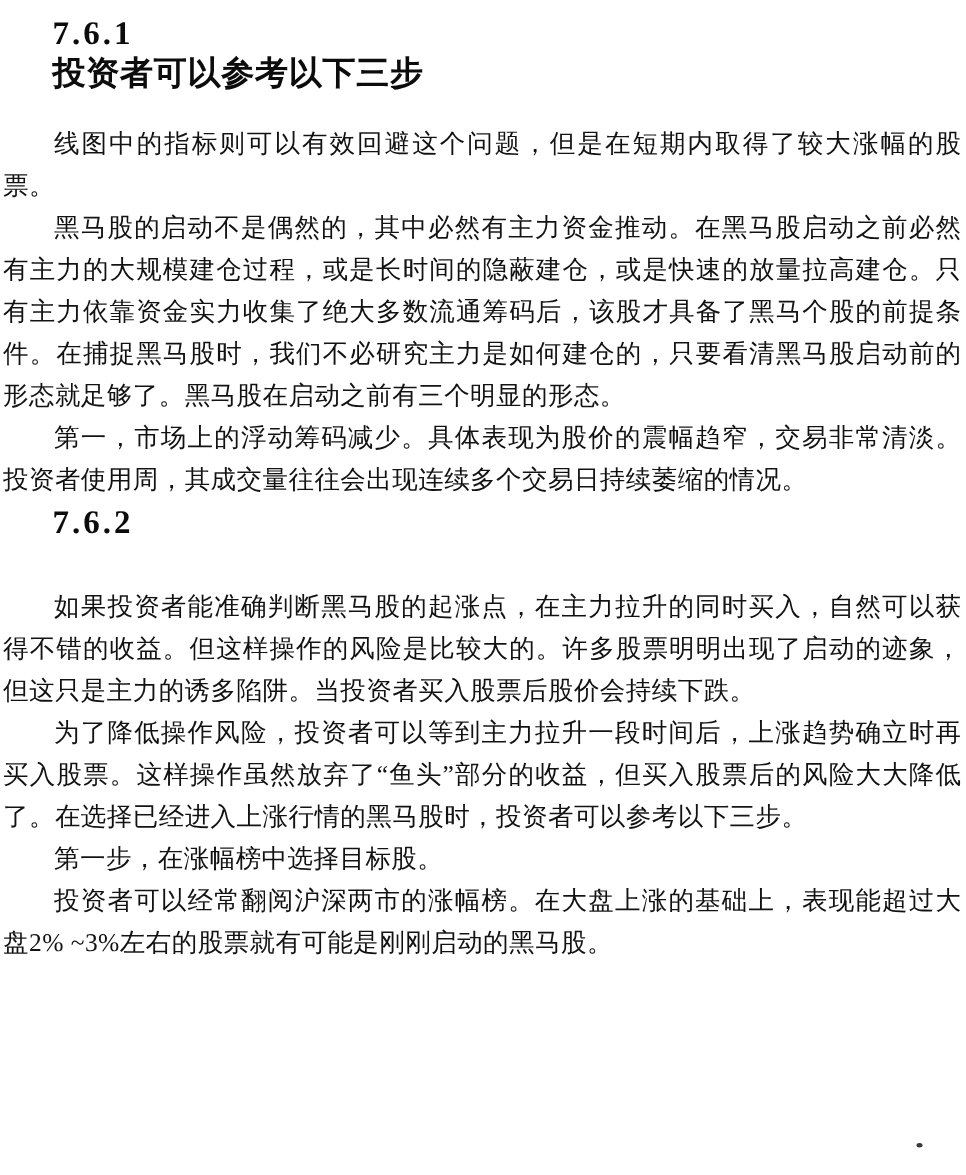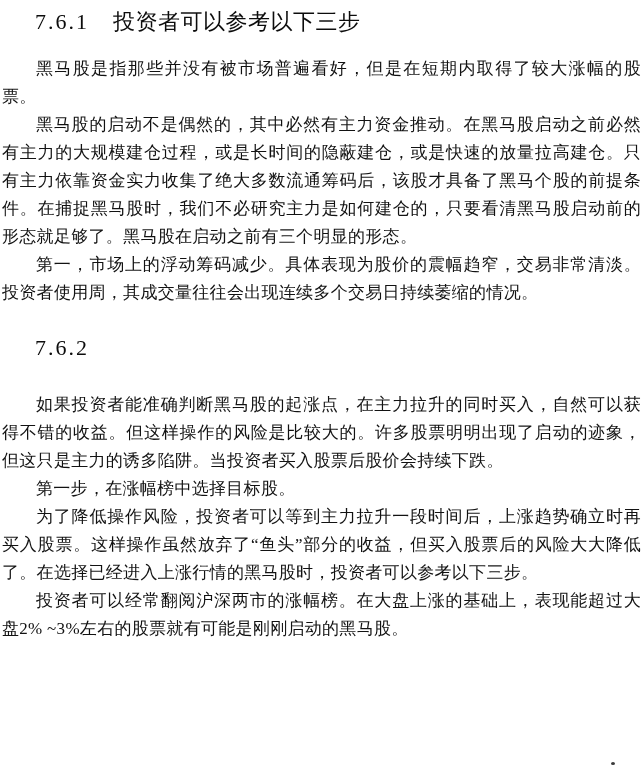--- a/index.html
+++ b/index.html
@@ -14,37 +14,37 @@
     box-sizing: border-box;
     background: #ffffff;
     color: #121212;
     font-family: "Liberation Serif", "DejaVu Serif", serif;
     padding: 6px 3px 0 2px;
     overflow: hidden;
   }
   .section-heading {
     display: flex;
     align-items: baseline;
-    font-weight: normal;
+    font-weight: bold;
     font-size: 22px;
     line-height: 27px;
     margin: 0 0 0 33px;
     color: #0c0c0c;
     letter-spacing: 0.5px;
+    flex-direction: column;
   }
   .section-heading .heading-number {
     margin-right: 24px;
     letter-spacing: 2px;
   }
   .section-heading.first {
     margin-top: 2px;
     margin-bottom: 20px;
   }
   .section-heading.second {
-    margin-top: 27px;
     margin-bottom: 30px;
   }
   .body-text p {
     margin: 0;
     font-size: 17px;
     line-height: 28px;
     letter-spacing: 0.3px;
     text-align: justify;
     text-indent: 2em;
     color: #121212;
@@ -63,31 +63,31 @@
 <body>
 
 <div class="page">
 
   <h1 class="section-heading first">
     <span class="heading-number">7.6.1</span>
     <span class="heading-title">投资者可以参考以下三步</span>
   </h1>
 
   <div class="body-text">
-    <p>黑马股是指那些并没有被市场普遍看好，但是在短期内取得了较大涨幅的股票。</p>
+    <p>线图中的指标则可以有效回避这个问题，但是在短期内取得了较大涨幅的股票。</p>
     <p>黑马股的启动不是偶然的，其中必然有主力资金推动。在黑马股启动之前必然有主力的大规模建仓过程，或是长时间的隐蔽建仓，或是快速的放量拉高建仓。只有主力依靠资金实力收集了绝大多数流通筹码后，该股才具备了黑马个股的前提条件。在捕捉黑马股时，我们不必研究主力是如何建仓的，只要看清黑马股启动前的形态就足够了。黑马股在启动之前有三个明显的形态。</p>
     <p>第一，市场上的浮动筹码减少。具体表现为股价的震幅趋窄，交易非常清淡。投资者使用周，其成交量往往会出现连续多个交易日持续萎缩的情况。</p>
   </div>
 
   <h1 class="section-heading second">
     <span class="heading-number">7.6.2</span>
   </h1>
 
   <div class="body-text">
     <p>如果投资者能准确判断黑马股的起涨点，在主力拉升的同时买入，自然可以获得不错的收益。但这样操作的风险是比较大的。许多股票明明出现了启动的迹象，但这只是主力的诱多陷阱。当投资者买入股票后股价会持续下跌。</p>
+    <p>为了降低操作风险，投资者可以等到主力拉升一段时间后，上涨趋势确立时再买入股票。这样操作虽然放弃了“鱼头”部分的收益，但买入股票后的风险大大降低了。在选择已经进入上涨行情的黑马股时，投资者可以参考以下三步。</p>
     <p>第一步，在涨幅榜中选择目标股。</p>
-    <p>为了降低操作风险，投资者可以等到主力拉升一段时间后，上涨趋势确立时再买入股票。这样操作虽然放弃了“鱼头”部分的收益，但买入股票后的风险大大降低了。在选择已经进入上涨行情的黑马股时，投资者可以参考以下三步。</p>
     <p>投资者可以经常翻阅沪深两市的涨幅榜。在大盘上涨的基础上，表现能超过大盘2% ~3%左右的股票就有可能是刚刚启动的黑马股。</p>
   </div>
 
   <div class="scan-speck"></div>
 
 </div>
 
 </body></html>

